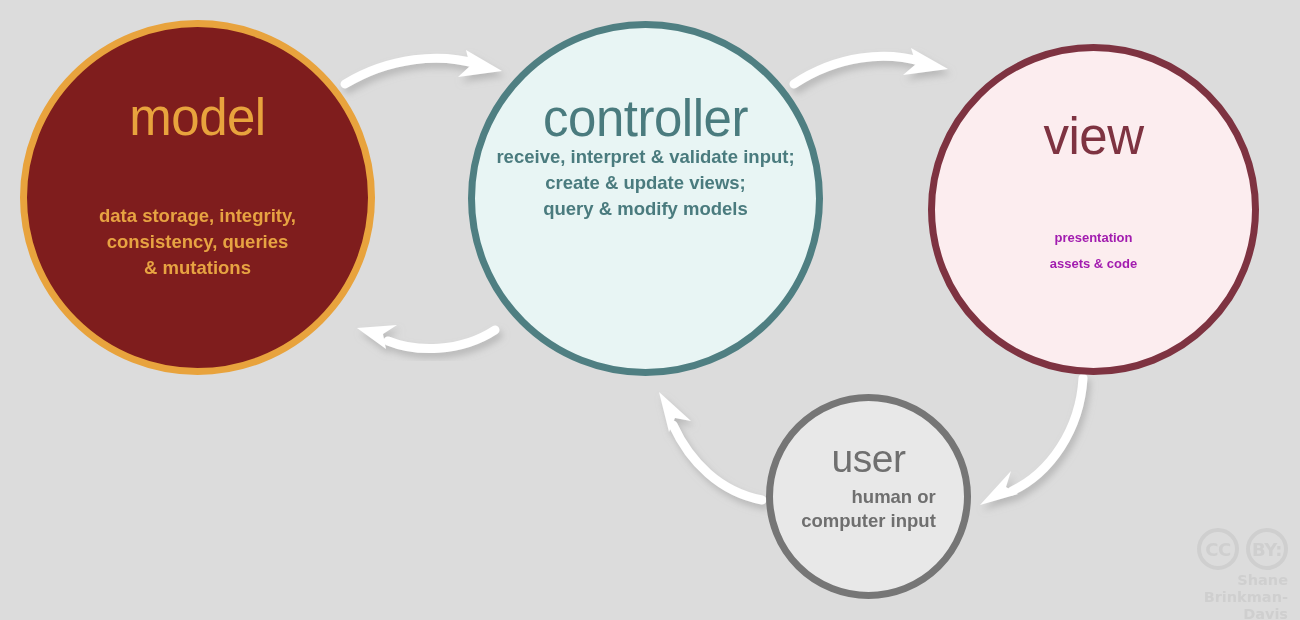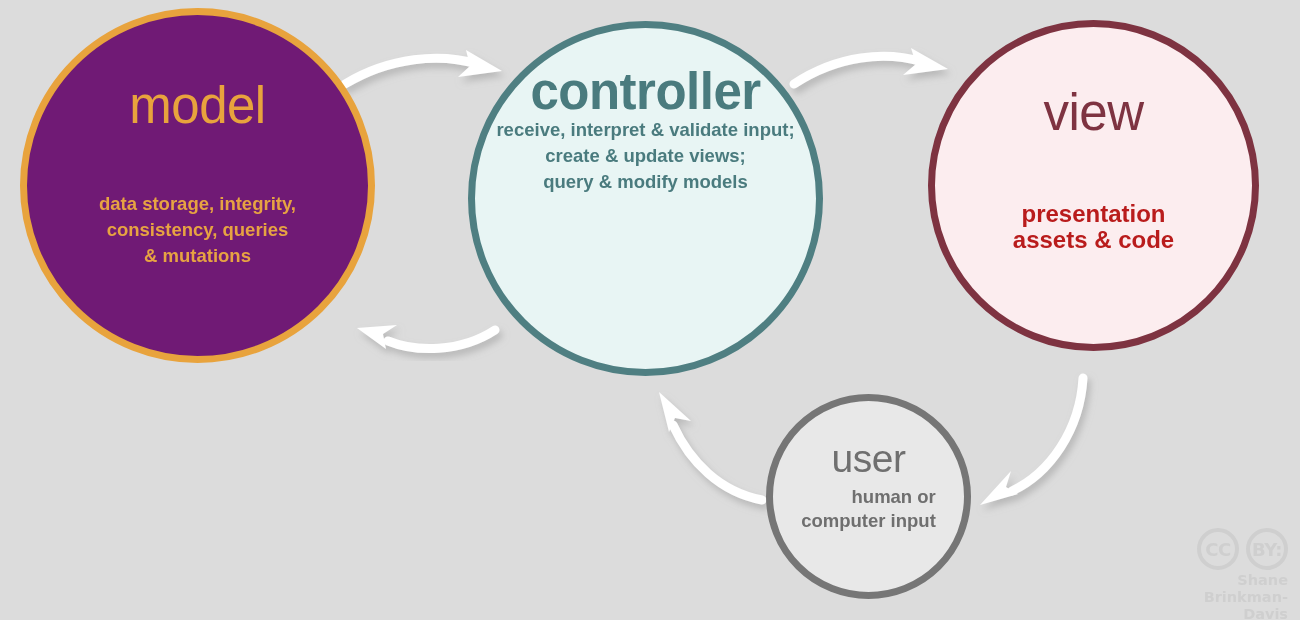--- a/index.html
+++ b/index.html
@@ -43,24 +43,24 @@
     white-space: nowrap;
   }
   .node-desc {
     font-weight: 700;
     white-space: pre-line;
   }
 
   
   #node-model {
     left: 20px;
-    top: 8px;
+    top: 20px;
     width: 355px;
     height: 355px;
-    background: #701a75;
+    background: #7f1d1d;
     border: 7px solid #e8a33d;
   }
   #node-model .node-title {
     color: #e8a33d;
     font-size: 51px;
     margin-top: 65px;
   }
   #node-model .node-desc {
     color: #e7a342;
     font-size: 18.5px;
@@ -73,46 +73,45 @@
     left: 468px;
     top: 21px;
     width: 355px;
     height: 355px;
     background: #e8f5f4;
     border: 7px solid #4f7f82;
   }
   #node-controller .node-title {
     color: #4a7b7e;
     font-size: 51px;
-    margin-top: 38px;
-    font-weight: bold;
+    margin-top: 65px;
   }
   #node-controller .node-desc {
     color: #4a7b7e;
     font-size: 18.5px;
     line-height: 26px;
   }
 
   
   #node-view {
     left: 928px;
-    top: 20px;
+    top: 44px;
     width: 331px;
     height: 331px;
     background: #fcedef;
     border: 7px solid #7e3341;
   }
   #node-view .node-title {
     color: #7e3341;
     font-size: 51px;
     margin-top: 60px;
   }
   #node-view .node-desc {
-    color: #b91c1c;
-    font-size: 24px;
+    color: #a21caf;
+    font-size: 13px;
     line-height: 26px;
     margin-top: 63px;
   }
 
   
   #node-user {
     left: 766px;
     top: 394px;
     width: 205px;
     height: 205px;

